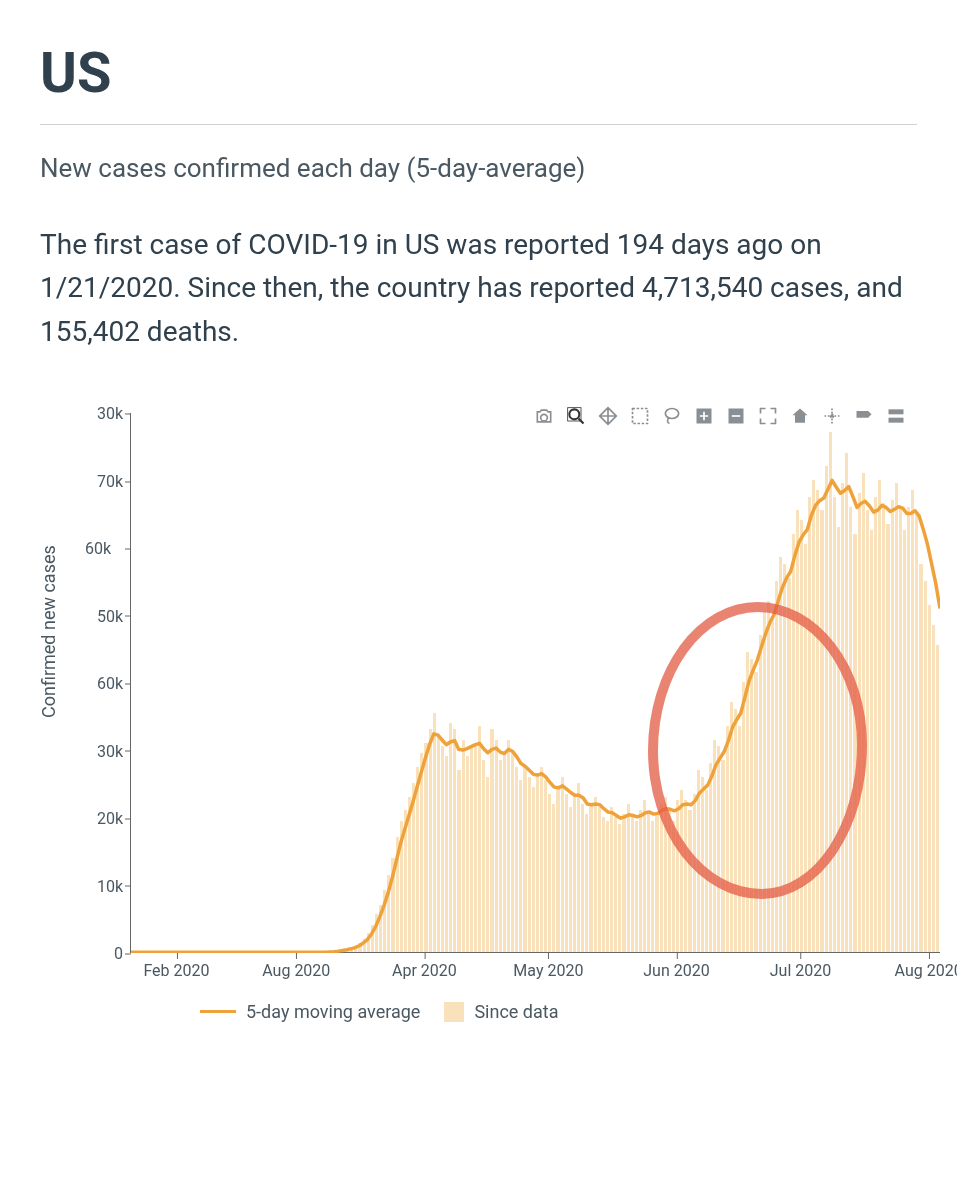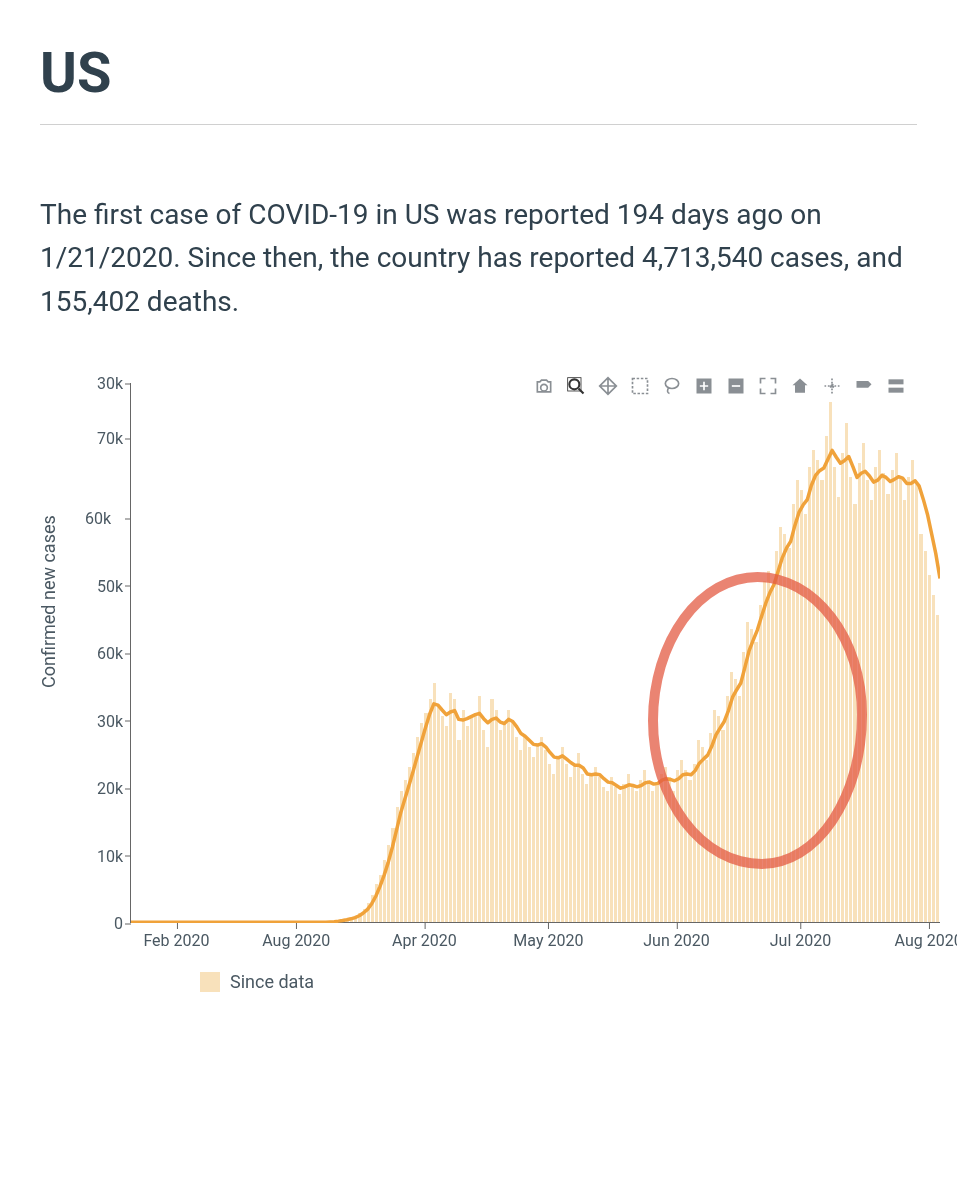--- a/index.html
+++ b/index.html
@@ -160,20 +160,21 @@
   .legend-line { width: 36px; height: 3px; background: #f0a23a; }
   .legend-swatch { width: 20px; height: 20px; background: #f8e1bb; }
 </style>
 </head>
 <body>
 
 <h1 class="title">US</h1>
 <hr class="divider">
 
 <div class="subtitle-row">
+  <div class="subtitle">New cases confirmed each day (5-day-average)</div>
 </div>
 
 <p class="description">The first case of COVID-19 in US was reported 194 days ago on 1/21/2020. Since then, the country has reported 4,713,540 cases, and 155,402 deaths.</p>
 
 <div class="chart-wrap">
 
   <div class="toolbar">
     <div class="tool-btn">
         <svg viewBox="0 0 24 24" fill="currentColor">
           <path d="M4 7h3l2-2h6l2 2h3v12H4z M12 10a4 4 0 100 8 4 4 0 000-8z" fill="none" stroke="currentColor" stroke-width="2"></path>
@@ -448,30 +449,34 @@
         <path d="M0.0 540.0 L4.2 540.0 L8.3 540.0 L12.5 540.0 L16.6 540.0 L20.8 540.0 L24.9 540.0 L29.1 540.0 L33.2 540.0 L37.4 540.0 L41.5 540.0 L45.7 540.0 L49.8 540.0 L54.0 540.0 L58.2 540.0 L62.3 540.0 L66.5 540.0 L70.6 540.0 L74.8 540.0 L78.9 540.0 L83.1 540.0 L87.2 540.0 L91.4 540.0 L95.5 540.0 L99.7 540.0 L103.8 540.0 L108.0 540.0 L112.2 540.0 L116.3 540.0 L120.5 540.0 L124.6 540.0 L128.8 540.0 L132.9 540.0 L137.1 540.0 L141.2 540.0 L145.4 540.0 L149.5 540.0 L153.7 540.0 L157.8 540.0 L162.0 540.0 L166.2 540.0 L170.3 540.0 L174.5 540.0 L178.6 540.0 L182.8 540.0 L186.9 540.0 L191.1 540.0 L195.2 540.0 L199.4 539.6 L203.5 539.3 L207.7 538.8 L211.8 538.2 L216.0 537.4 L220.2 536.5 L224.3 535.3 L228.5 533.4 L232.6 530.7 L236.8 527.0 L240.9 521.6 L245.1 513.9 L249.2 504.2 L253.4 493.0 L257.5 480.2 L261.7 464.8 L265.8 447.9 L270.0 430.6 L274.2 416.5 L278.3 403.0 L282.5 388.8 L286.6 373.9 L290.8 359.1 L294.9 344.9 L299.1 331.4 L303.2 321.3 L307.4 322.6 L311.5 327.4 L315.7 332.1 L319.8 329.4 L324.0 328.0 L328.2 336.8 L332.3 337.5 L336.5 336.1 L340.6 334.1 L344.8 332.1 L348.9 330.8 L353.1 336.1 L357.2 340.2 L361.4 336.8 L365.5 335.5 L369.7 339.5 L373.8 340.9 L378.0 336.8 L382.2 338.9 L386.3 344.3 L390.5 351.0 L394.6 353.7 L398.8 357.8 L402.9 361.8 L407.1 362.5 L411.2 361.1 L415.4 364.5 L419.5 369.9 L423.7 374.6 L427.8 375.3 L432.0 373.3 L436.2 376.6 L440.3 380.0 L444.5 382.7 L448.6 382.7 L452.8 385.4 L456.9 391.5 L461.1 392.2 L465.2 391.5 L469.4 392.2 L473.5 396.2 L477.7 399.6 L481.8 400.3 L486.0 403.0 L490.2 405.7 L494.3 404.3 L498.5 402.3 L502.6 403.0 L506.8 404.3 L510.9 403.0 L515.1 400.3 L519.2 399.6 L523.4 401.6 L527.5 400.9 L531.7 397.6 L535.8 396.2 L540.0 396.9 L544.2 398.3 L548.3 396.2 L552.5 392.2 L556.6 391.5 L560.8 392.2 L564.9 388.1 L569.1 380.7 L573.2 376.6 L577.4 372.6 L581.5 363.8 L585.7 352.4 L589.8 345.6 L594.0 338.9 L598.2 328.0 L602.3 314.6 L606.5 307.1 L610.6 300.4 L614.8 284.2 L618.9 268.0 L623.1 257.2 L627.2 247.1 L631.4 233.6 L635.5 220.7 L639.7 209.9 L643.8 201.8 L648.0 188.3 L652.2 174.8 L656.3 165.4 L660.5 158.6 L664.6 143.1 L668.8 129.6 L672.9 122.2 L677.1 116.8 L681.2 102.6 L685.4 92.5 L689.5 87.8 L693.7 85.1 L697.8 76.3 L702.0 67.5 L706.2 74.3 L710.3 80.3 L714.5 77.6 L718.6 73.6 L722.8 83.7 L726.9 94.5 L731.1 90.4 L735.2 88.4 L739.4 93.1 L743.5 99.2 L747.7 97.2 L751.8 92.5 L756.0 94.5 L760.2 98.6 L764.3 96.5 L768.5 93.8 L772.6 95.2 L776.8 100.6 L780.9 100.6 L785.1 97.9 L789.2 103.3 L793.4 116.8 L797.5 131.6 L801.7 151.2 L805.8 170.8 L810.0 195.8 " fill="none" stroke="#f0a23a" stroke-width="3.5" stroke-linejoin="round"></path>
       </svg>
     <div class="annotation-circle" id="circle" style="left: 516.582px; top: 189px; width: 219.031px; height: 297px;"></div>
   <div class="ytick" style="top: 540px;">0</div>
       <div class="ytick" style="top: 472.5px;">10k</div>
       <div class="ytick" style="top: 405px;">20k</div>
       <div class="ytick" style="top: 337.5px;">30k</div>
       <div class="ytick" style="top: 270px;">60k</div>
       <div class="ytick" style="top: 202.5px;">50k</div>
       <div class="ytick" style="top: 135px; text-align: center;">60k</div>
-      <div class="ytick" style="top: 55px; text-align: right;">70k</div>
+      <div class="ytick" style="top: 68px; text-align: right;">70k</div>
       <div class="ytick" style="top: 0px;">30k</div>
       <div class="xtick" style="left: 45.4592px;">Feb 2020</div>
       <div class="xtick" style="left: 165.306px;">Aug 2020</div>
       <div class="xtick" style="left: 293.418px;">Apr 2020</div>
       <div class="xtick" style="left: 417.398px;">May 2020</div>
       <div class="xtick" style="left: 545.51px;">Jun 2020</div>
       <div class="xtick" style="left: 669.49px;">Jul 2020</div>
       <div class="xtick" style="left: 797.602px;">Aug 2020</div>
     </div>
 
   <div class="legend">
     <div class="legend-item">
+      <div class="legend-line"></div>
+      <span>5-day moving average</span>
+    </div>
+    <div class="legend-item">
       <div class="legend-swatch"></div>
       <span>Since data</span>
     </div>
   </div>
 </div>
 
 </body></html>

